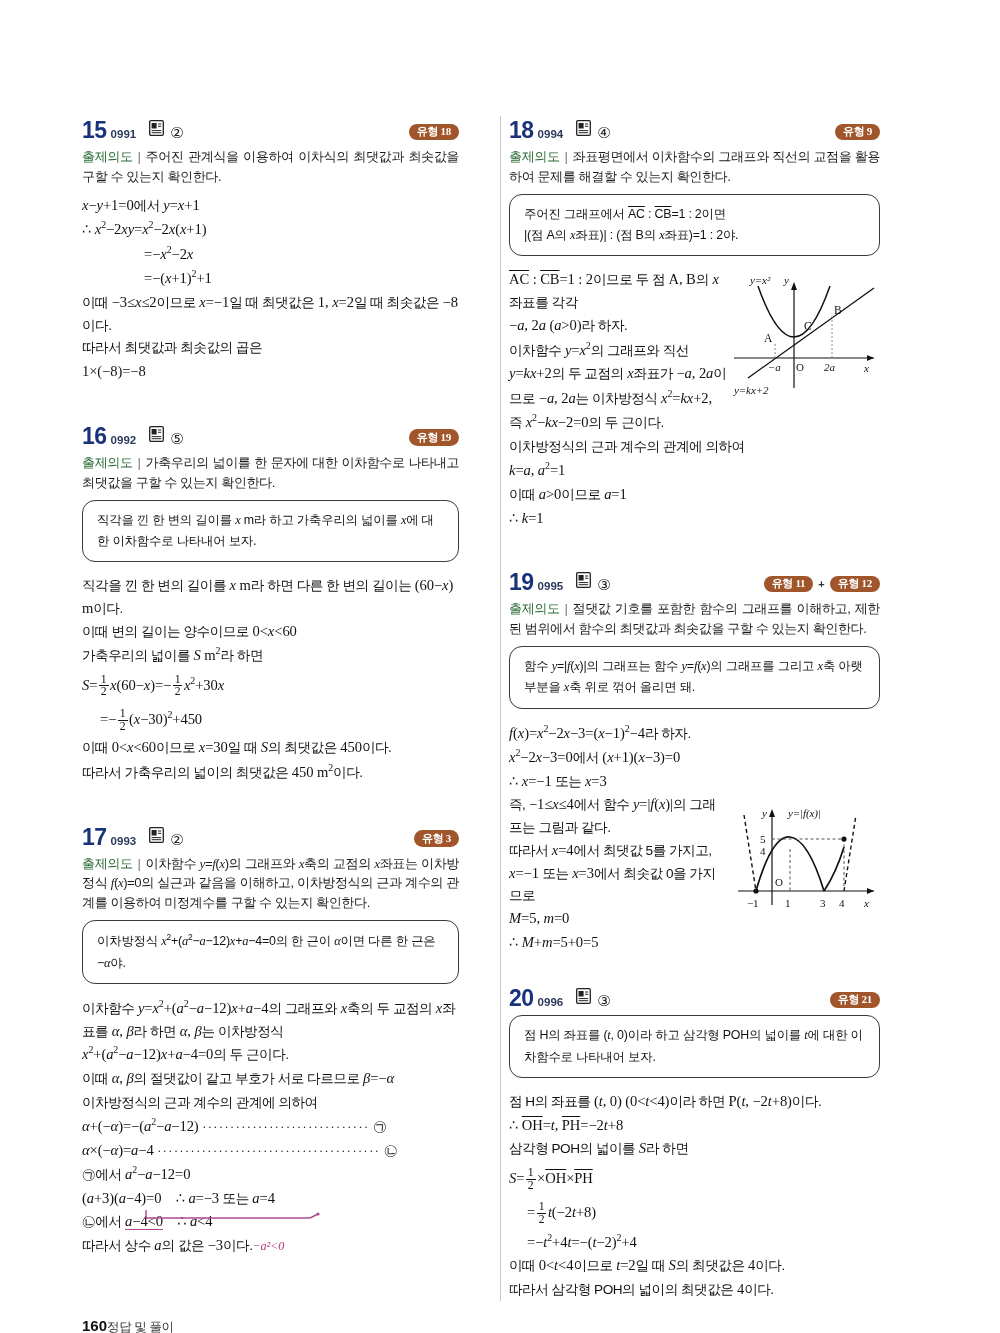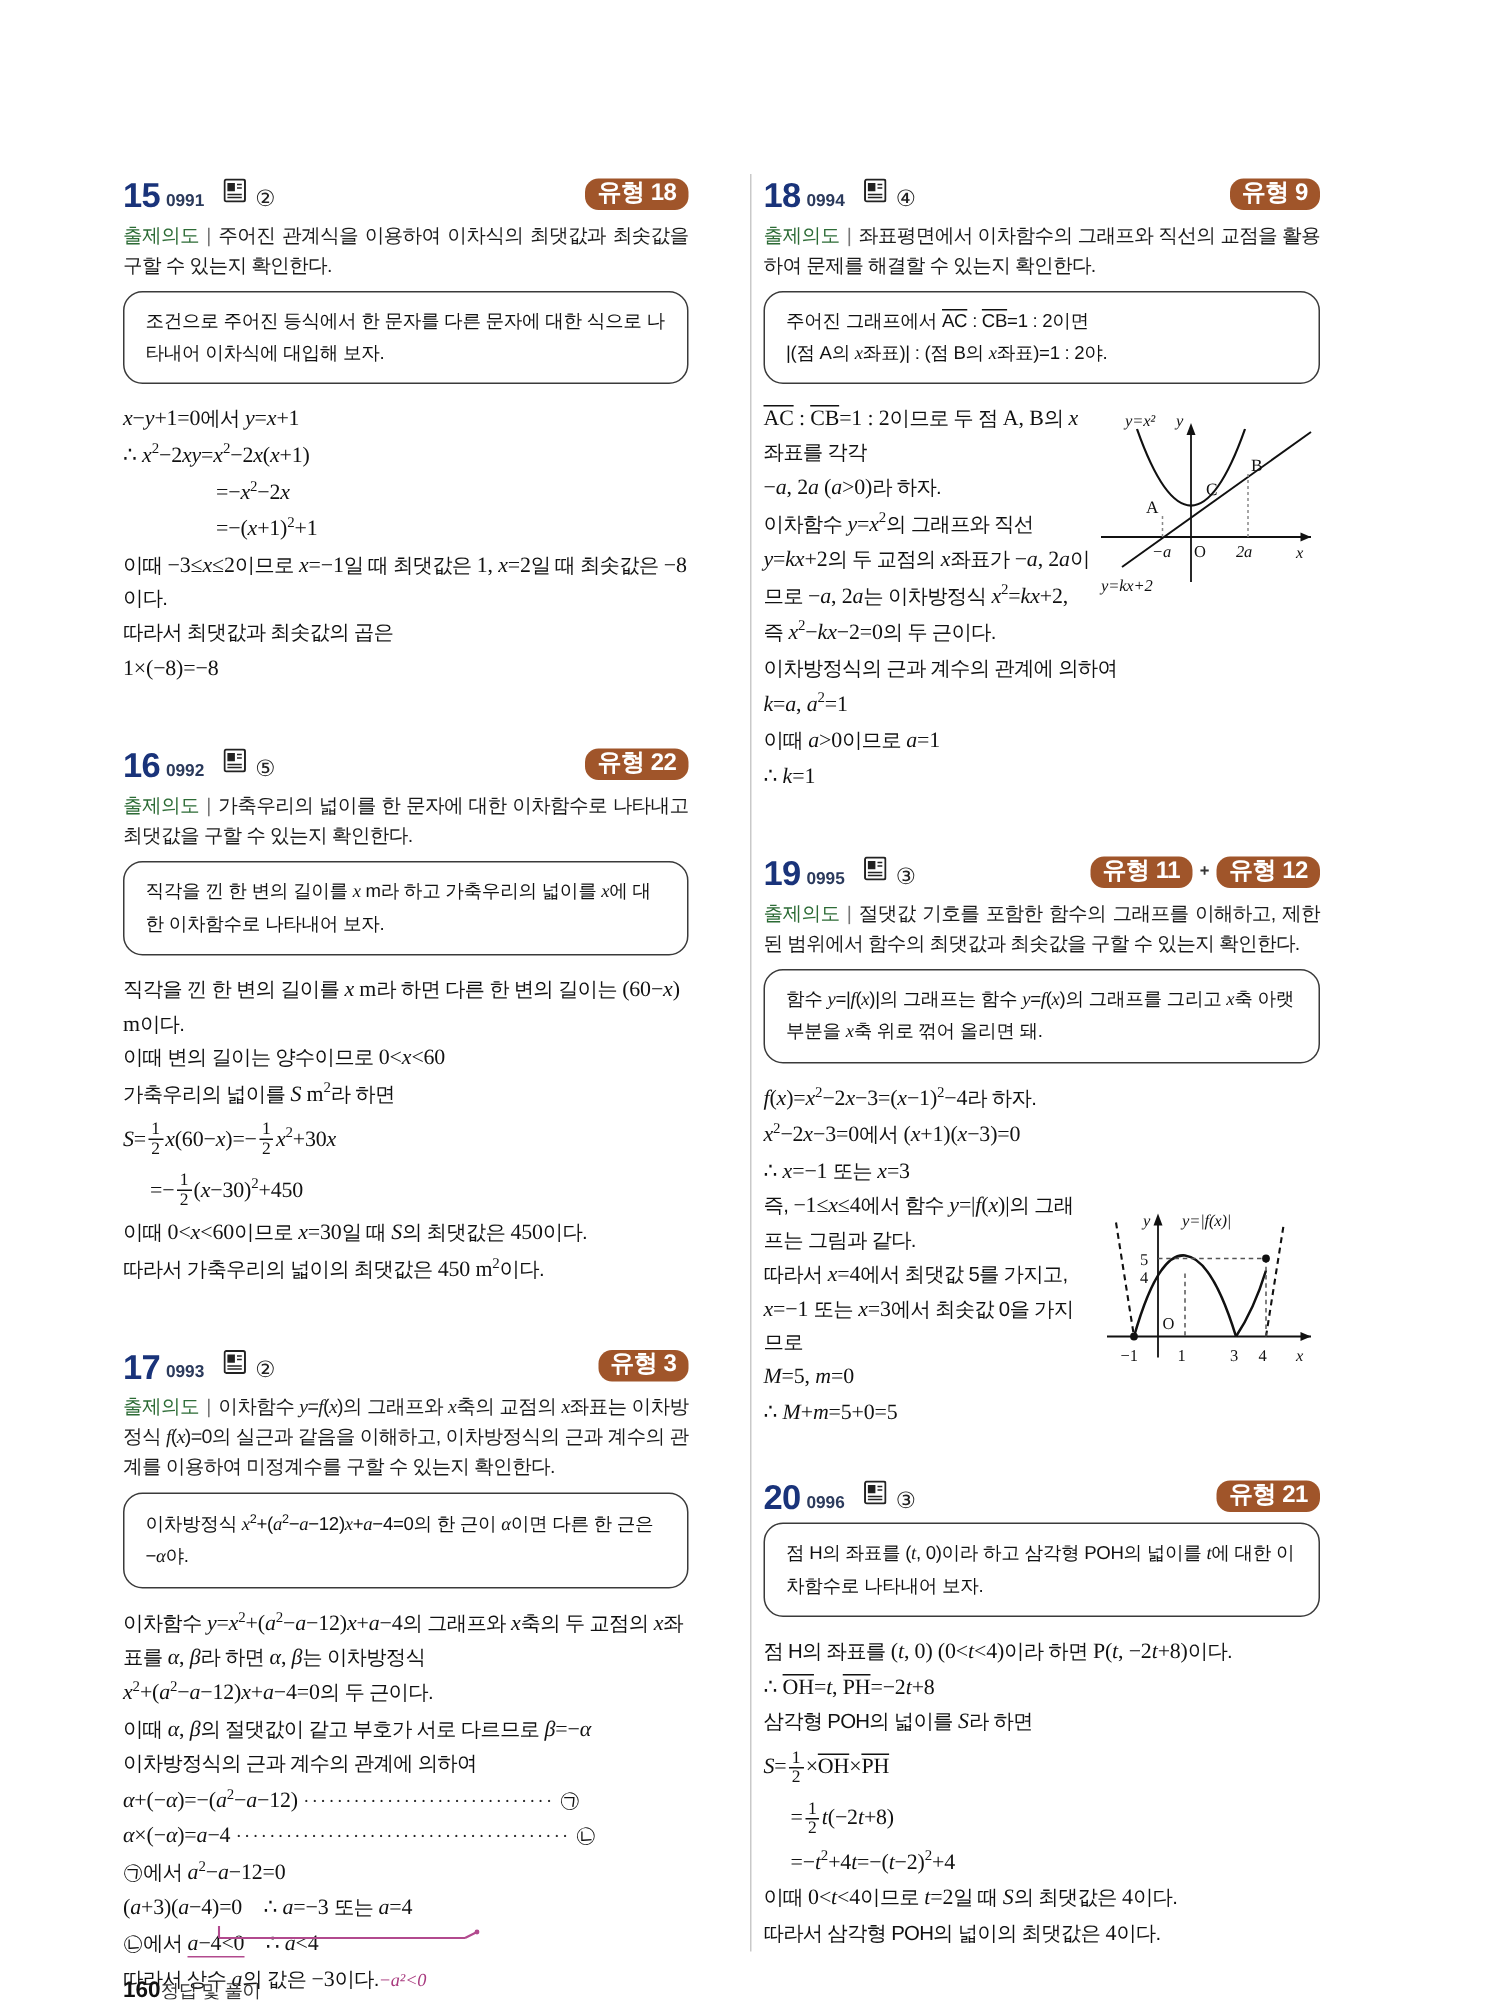--- a/index.html
+++ b/index.html
@@ -46,24 +46,25 @@
     margin-left:4px; position:relative; top:-2px;
   }
   .doc-icon { margin-left:13px; position:relative; top:-2px; }
   .ans-circle {
     margin-left:6px; font-size:15px; color:#222; position:relative; top:-2px;
     line-height:1;
   }
   .badges { position:absolute; right:0; bottom:2px; display:flex; align-items:center; gap:5px; }
   .badge {
     background:#a0552a; color:#fff;
-    font-size:16px; font-weight:bold;
+    font-size:11px; font-weight:bold;
     border-radius:9px; padding:2.5px 8px 3px 8px;
     line-height:1; white-space:nowrap;
     letter-spacing:-0.3px;
+    font-family:Liberation Serif, serif;
   }
   .badge-plus { font-size:11px; color:#333; font-weight:bold; }
 
   
   .intent {
     font-size:13.1px; line-height:1.52; color:#1b1b1b;
     margin-bottom:7px; letter-spacing:-0.45px;
     text-align:justify;
   }
   .intent .lbl { color:#2c6b35; font-weight:normal; }
@@ -157,23 +158,20 @@
           <span class="ans-circle">②</span>
           <span class="badges">
             <span class="badge">유형 18</span>
           </span>
         </div>
 
         <div class="intent">
           <span class="lbl">출제의도</span><span class="bar">|</span><span>주어진 관계식을 이용하여 이차식의 최댓값과 최솟값을 구할 수 있는지 확인한다.</span>
         </div>
 
-        <div class="hint">
-          조건으로 주어진 등식에서 한 문자를 다른 문자에 대한 식으로 나타내어 이차식에 대입해 보자.
-        </div>
 
         <div class="body">
           <span class="ln"><i>x</i>−<i>y</i>+1=0<span class="kr">에서</span> <i>y</i>=<i>x</i>+1</span>
           <span class="ln">∴ <i>x</i><sup>2</sup>−2<i>xy</i>=<i>x</i><sup>2</sup>−2<i>x</i>(<i>x</i>+1)</span>
           <span class="ln ind1">=−<i>x</i><sup>2</sup>−2<i>x</i></span>
           <span class="ln ind1">=−(<i>x</i>+1)<sup>2</sup>+1</span>
           <span class="wrapln"><span class="kr">이때</span> −3≤<i>x</i>≤2<span class="kr">이므로</span> <i>x</i>=−1<span class="kr">일 때 최댓값은</span> 1, <i>x</i>=2<span class="kr">일 때 최솟값은</span> −8<span class="kr">이다.</span></span>
           <span class="ln"><span class="kr">따라서 최댓값과 최솟값의 곱은</span></span>
           <span class="ln">1×(−8)=−8</span>
         </div>
@@ -190,21 +188,21 @@
                 <rect x="0.7" y="0.7" width="13.6" height="14.6" rx="1.2" fill="#fff" stroke="#222" stroke-width="1.3"></rect>
                 <rect x="2.6" y="3" width="5" height="5.5" fill="#222"></rect>
                 <line x1="9" y1="4" x2="12.2" y2="4" stroke="#222" stroke-width="1"></line>
                 <line x1="9" y1="6.3" x2="12.2" y2="6.3" stroke="#222" stroke-width="1"></line>
                 <line x1="2.6" y1="10.6" x2="12.2" y2="10.6" stroke="#222" stroke-width="1"></line>
                 <line x1="2.6" y1="12.7" x2="12.2" y2="12.7" stroke="#222" stroke-width="1"></line>
               </svg>
           </span>
           <span class="ans-circle">⑤</span>
           <span class="badges">
-            <span class="badge">유형 22</span>
+            <span class="badge">유형 19</span>
           </span>
         </div>
 
         <div class="intent">
           <span class="lbl">출제의도</span><span class="bar">|</span><span>가축우리의 넓이를 한 문자에 대한 이차함수로 나타내고 최댓값을 구할 수 있는지 확인한다.</span>
         </div>
 
         <div class="hint">
           직각을 낀 한 변의 길이를 <i>x</i> m라 하고 가축우리의 넓이를 <i>x</i>에 대한 이차함수로 나타내어 보자.
         </div>

